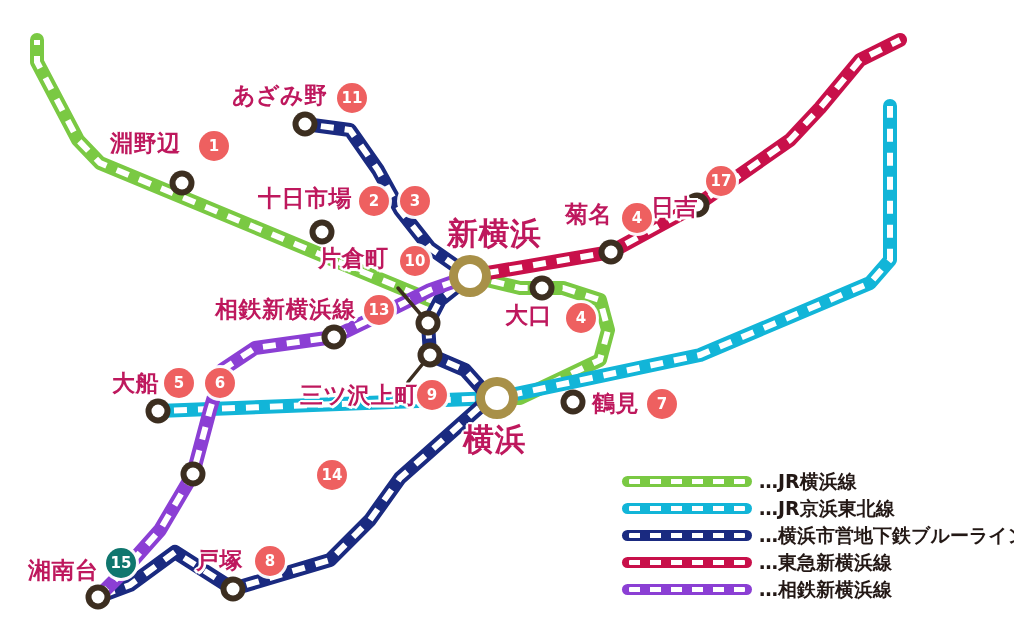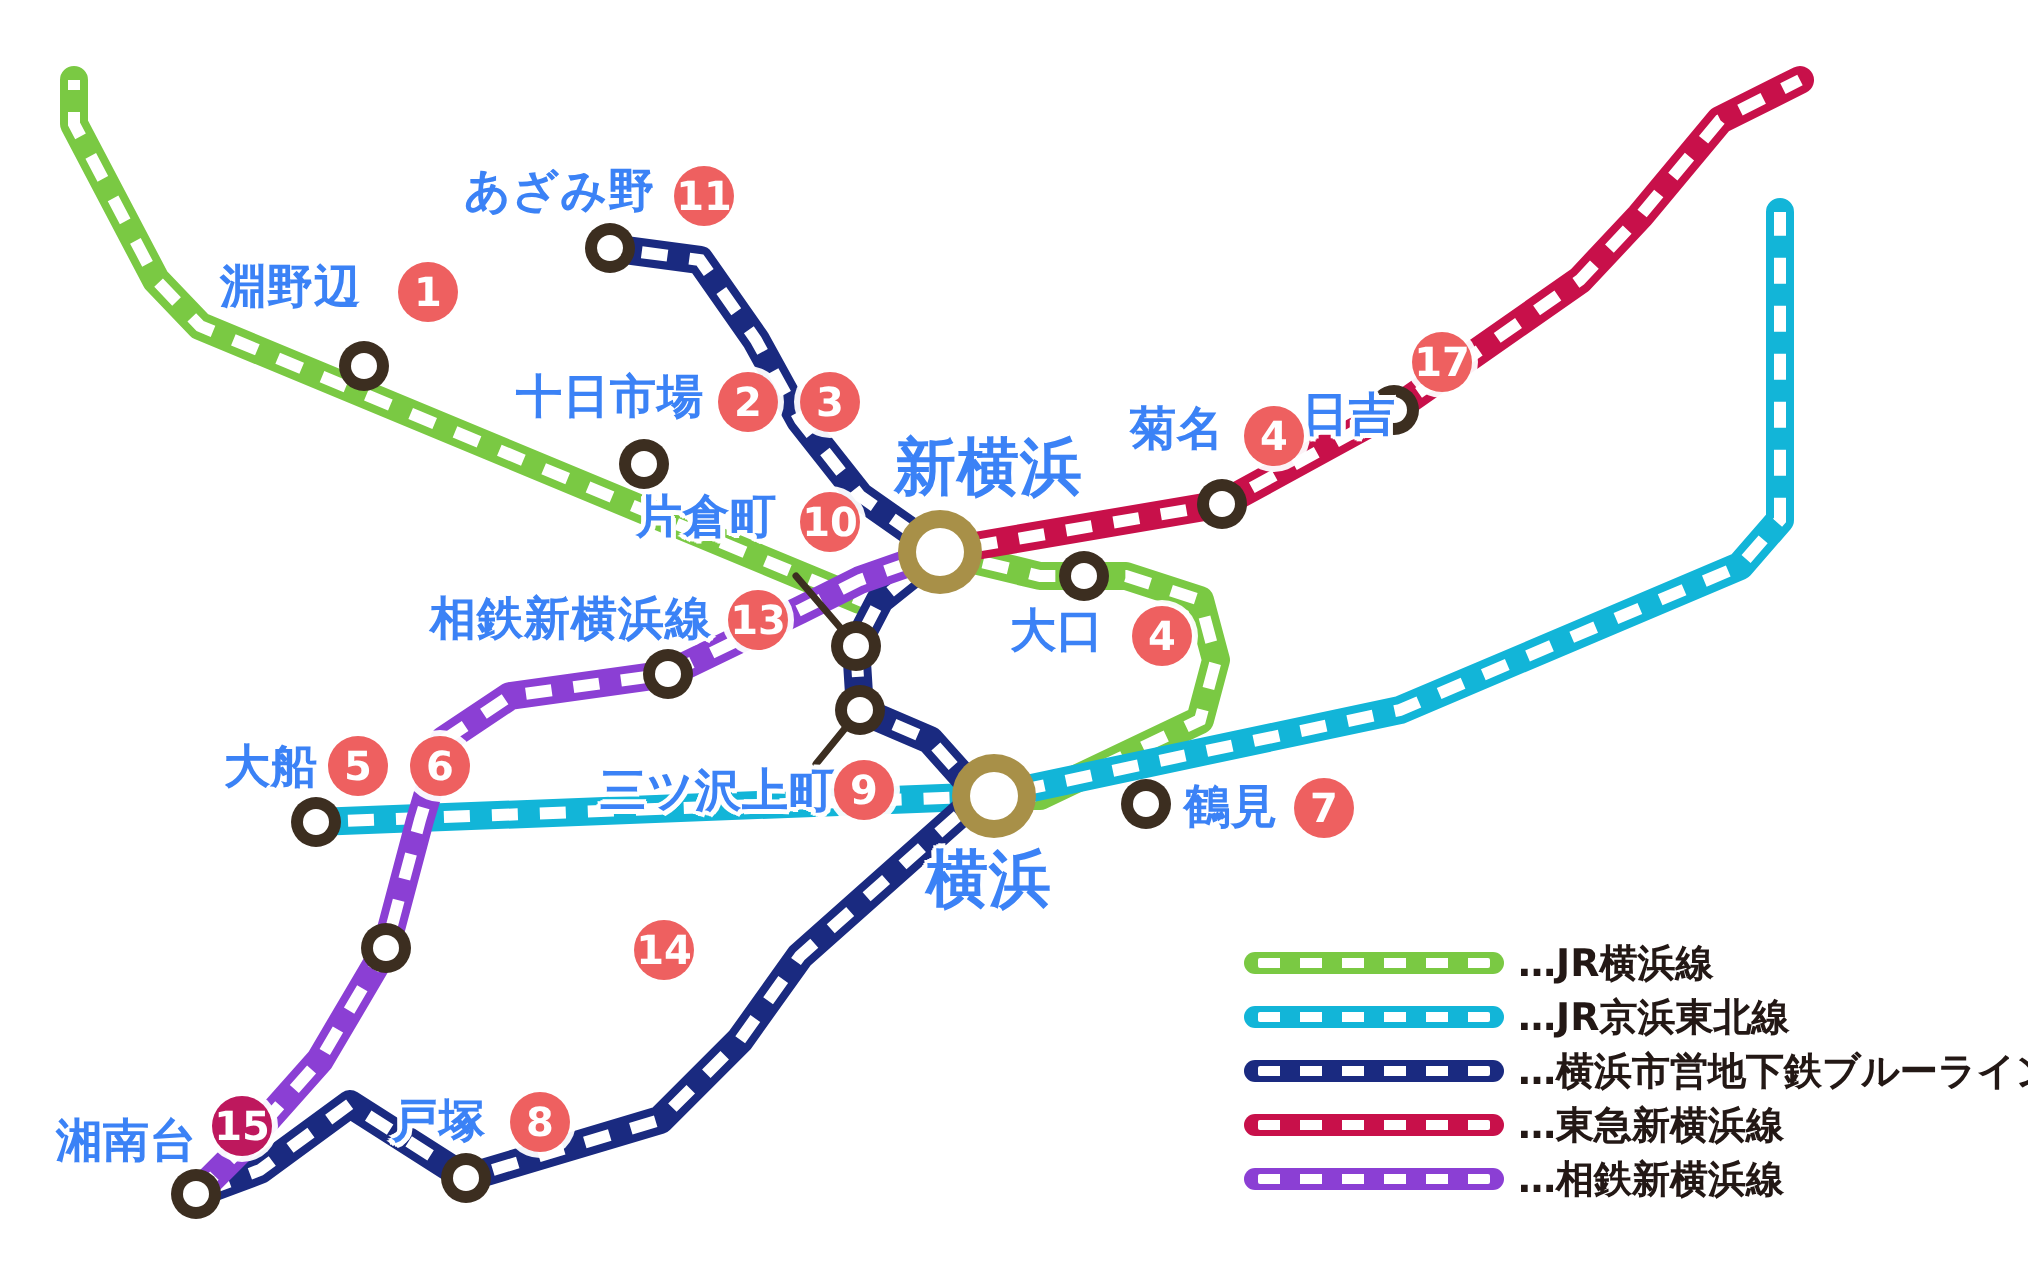--- a/index.html
+++ b/index.html
@@ -30,21 +30,21 @@
     top: 0;
     width: 1014px;
     height: 634px;
     pointer-events: none;
   }
   .stn-label {
     position: absolute;
     white-space: nowrap;
     font-family: "DejaVu Sans", "Liberation Sans", sans-serif;
     font-weight: bold;
-    color: #3b82f6;
+    color: #be185d;
     letter-spacing: 0.5px;
     text-shadow:
        2px 0 0 #fff, -2px 0 0 #fff, 0 2px 0 #fff, 0 -2px 0 #fff,
        1.5px 1.5px 0 #fff, -1.5px 1.5px 0 #fff, 1.5px -1.5px 0 #fff, -1.5px -1.5px 0 #fff,
        2.5px 1px 0 #fff, -2.5px 1px 0 #fff, 1px 2.5px 0 #fff, 1px -2.5px 0 #fff;
     pointer-events: auto;
   }
   .stn-label.sz-normal { font-size: 23px; }
   .stn-label.sz-big { font-size: 31px; }
   .badge {
@@ -55,21 +55,21 @@
     font-family: "DejaVu Sans", "Liberation Sans", sans-serif;
     font-weight: bold;
     display: flex;
     align-items: center;
     justify-content: center;
     box-shadow: 0 0 0 3px rgba(255,255,255,0.95);
     pointer-events: auto;
   }
   .badge.b-normal {
     width: 30px; height: 30px;
-    font-size: 20px;
+    font-size: 15px;
     line-height: 1;
   }
   .legend {
     position: absolute;
     left: 622px;
     top: 468px;
     width: 390px;
     pointer-events: auto;
   }
   .legend-row {
@@ -235,21 +235,21 @@
       <div class="badge b-normal" style="left: 400px; top: 246px; background: rgb(238, 96, 96);">10</div>
       <div class="badge b-normal" style="left: 622px; top: 203px; background: rgb(238, 96, 96);">4</div>
       <div class="badge b-normal" style="left: 706px; top: 166px; background: rgb(238, 96, 96);">17</div>
       <div class="badge b-normal" style="left: 566px; top: 303px; background: rgb(238, 96, 96);">4</div>
       <div class="badge b-normal" style="left: 364px; top: 295px; background: rgb(238, 96, 96);">13</div>
       <div class="badge b-normal" style="left: 417px; top: 380px; background: rgb(238, 96, 96);">9</div>
       <div class="badge b-normal" style="left: 164px; top: 368px; background: rgb(238, 96, 96);">5</div>
       <div class="badge b-normal" style="left: 205px; top: 368px; background: rgb(238, 96, 96);">6</div>
       <div class="badge b-normal" style="left: 647px; top: 389px; background: rgb(238, 96, 96);">7</div>
       <div class="badge b-normal" style="left: 317px; top: 460px; background: rgb(238, 96, 96);">14</div>
-      <div class="badge b-normal" style="left: 106px; top: 548px; background: #be185d;">15</div>
+      <div class="badge b-normal" style="left: 106px; top: 548px; background: #0f766e;">15</div>
       <div class="badge b-normal" style="left: 255px; top: 546px; background: rgb(238, 96, 96);">8</div>
     </div>
 
   <div class="legend" id="legend">
       <div class="legend-row">
         <div class="legend-swatch" style="background: rgb(122, 201, 67);">
           <div class="dashes"></div>
         </div>
         <div class="legend-text">…JR横浜線</div>
       </div>

